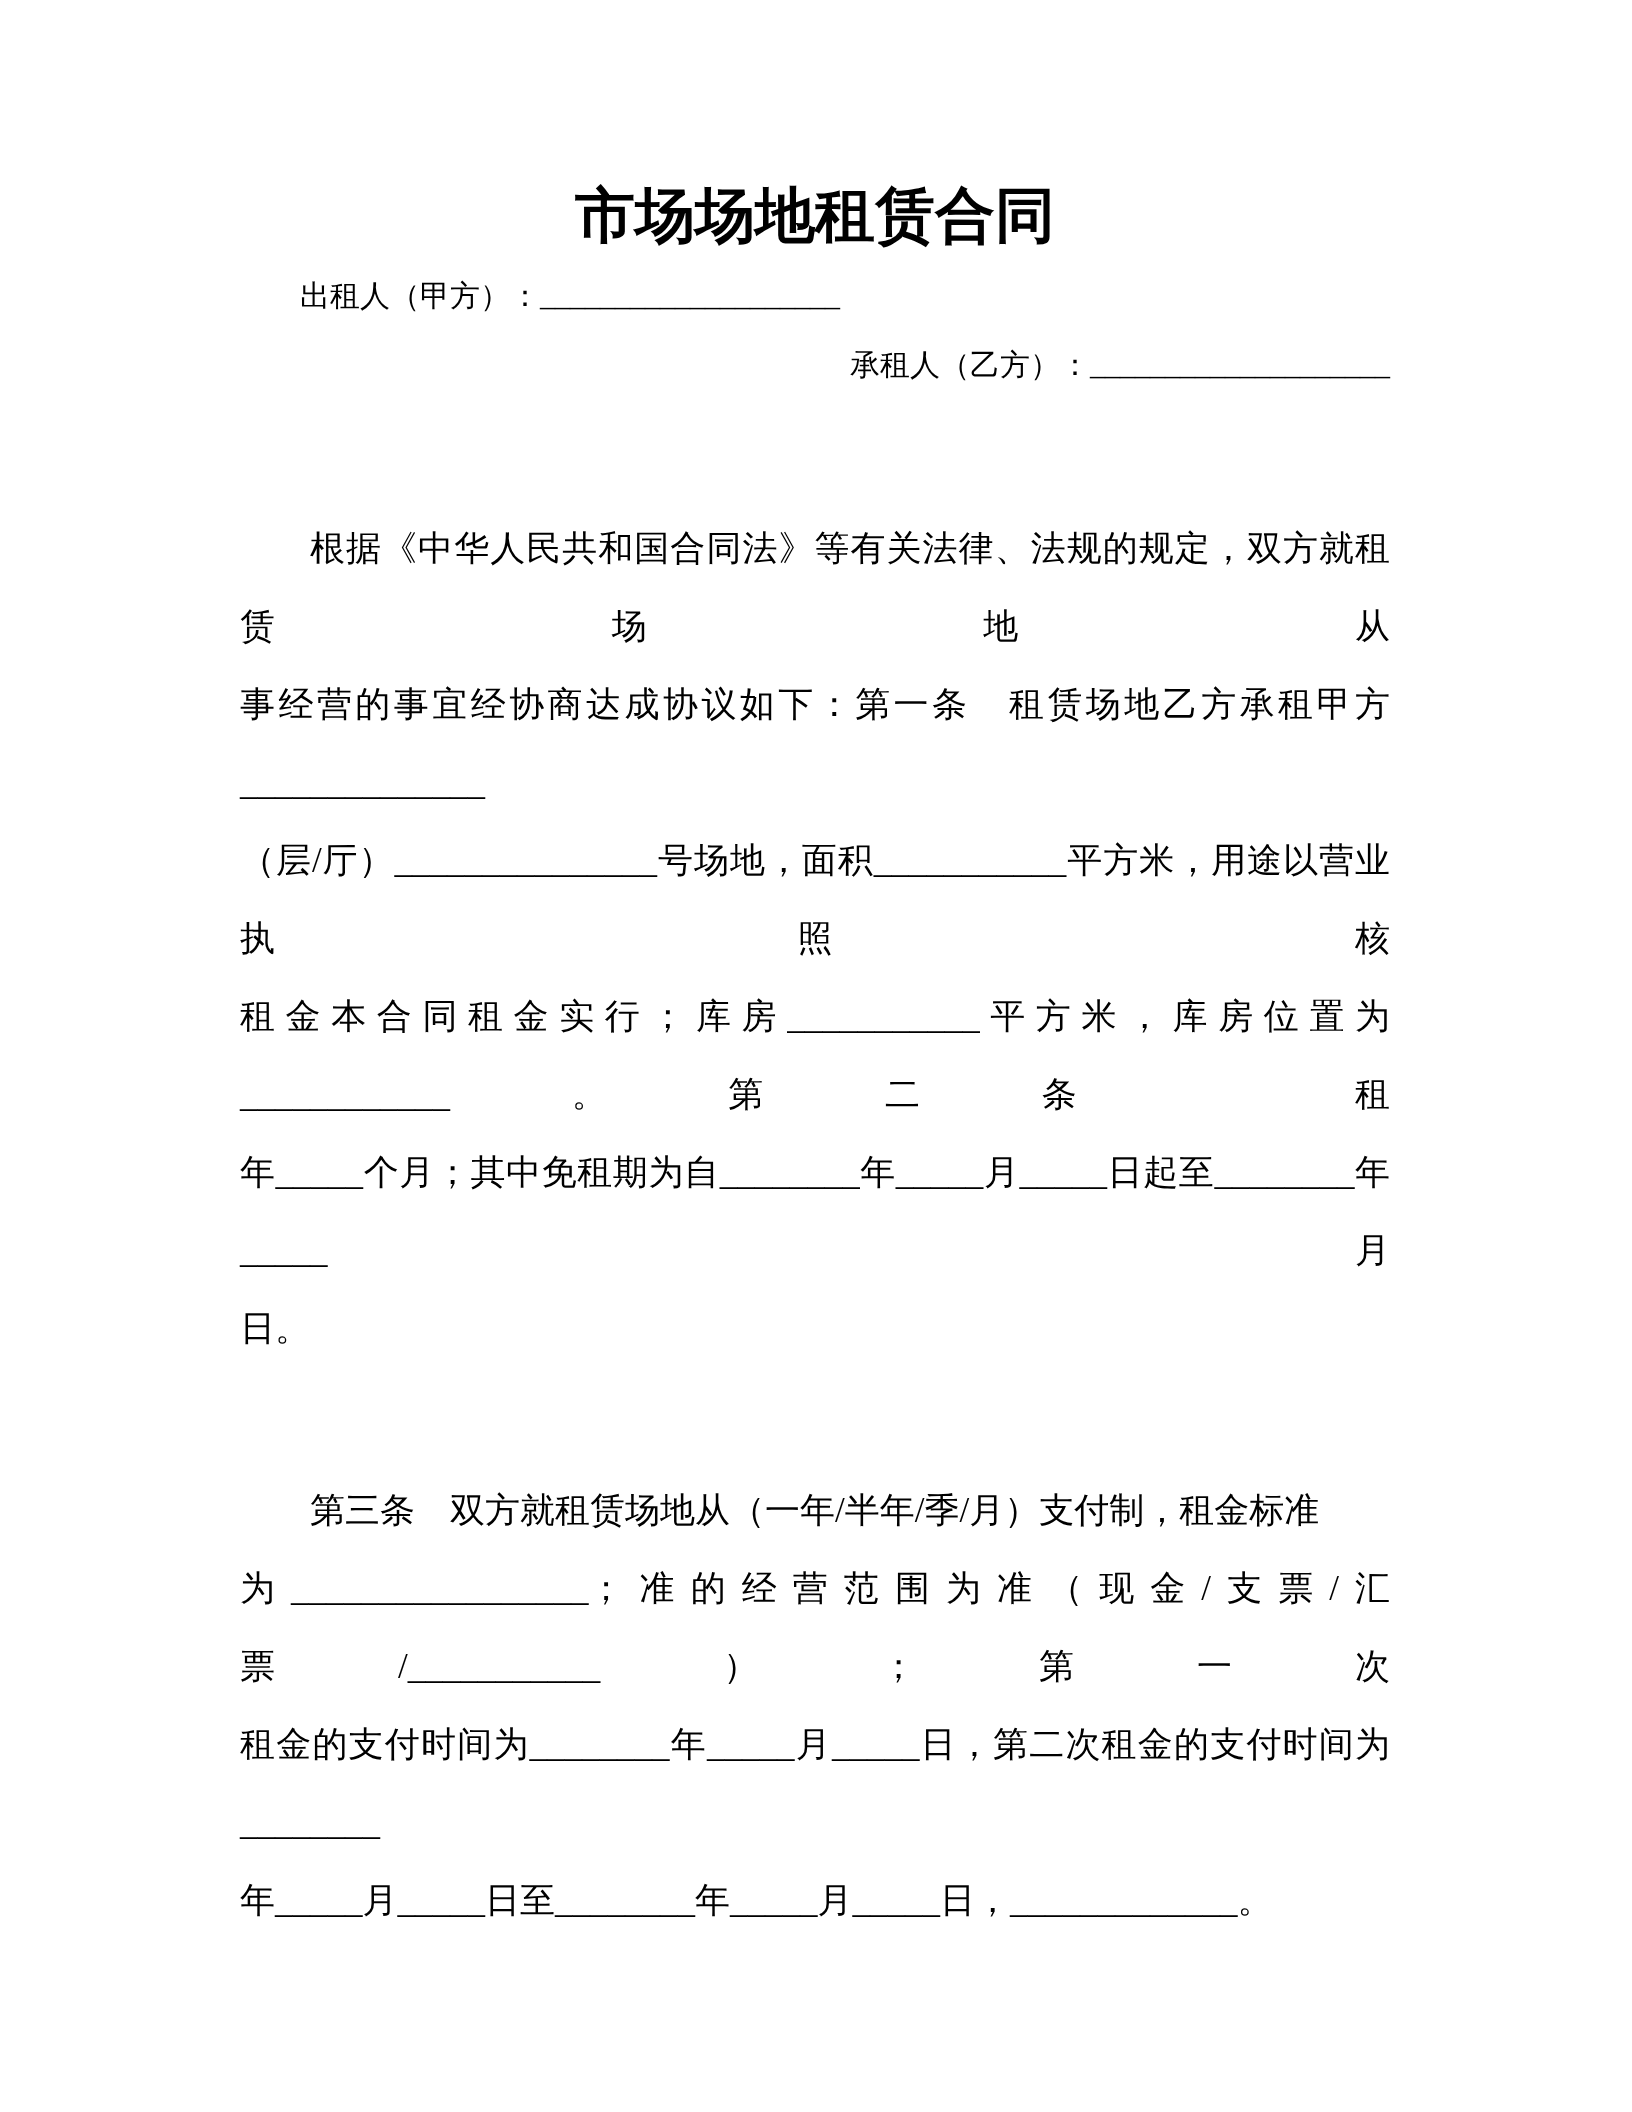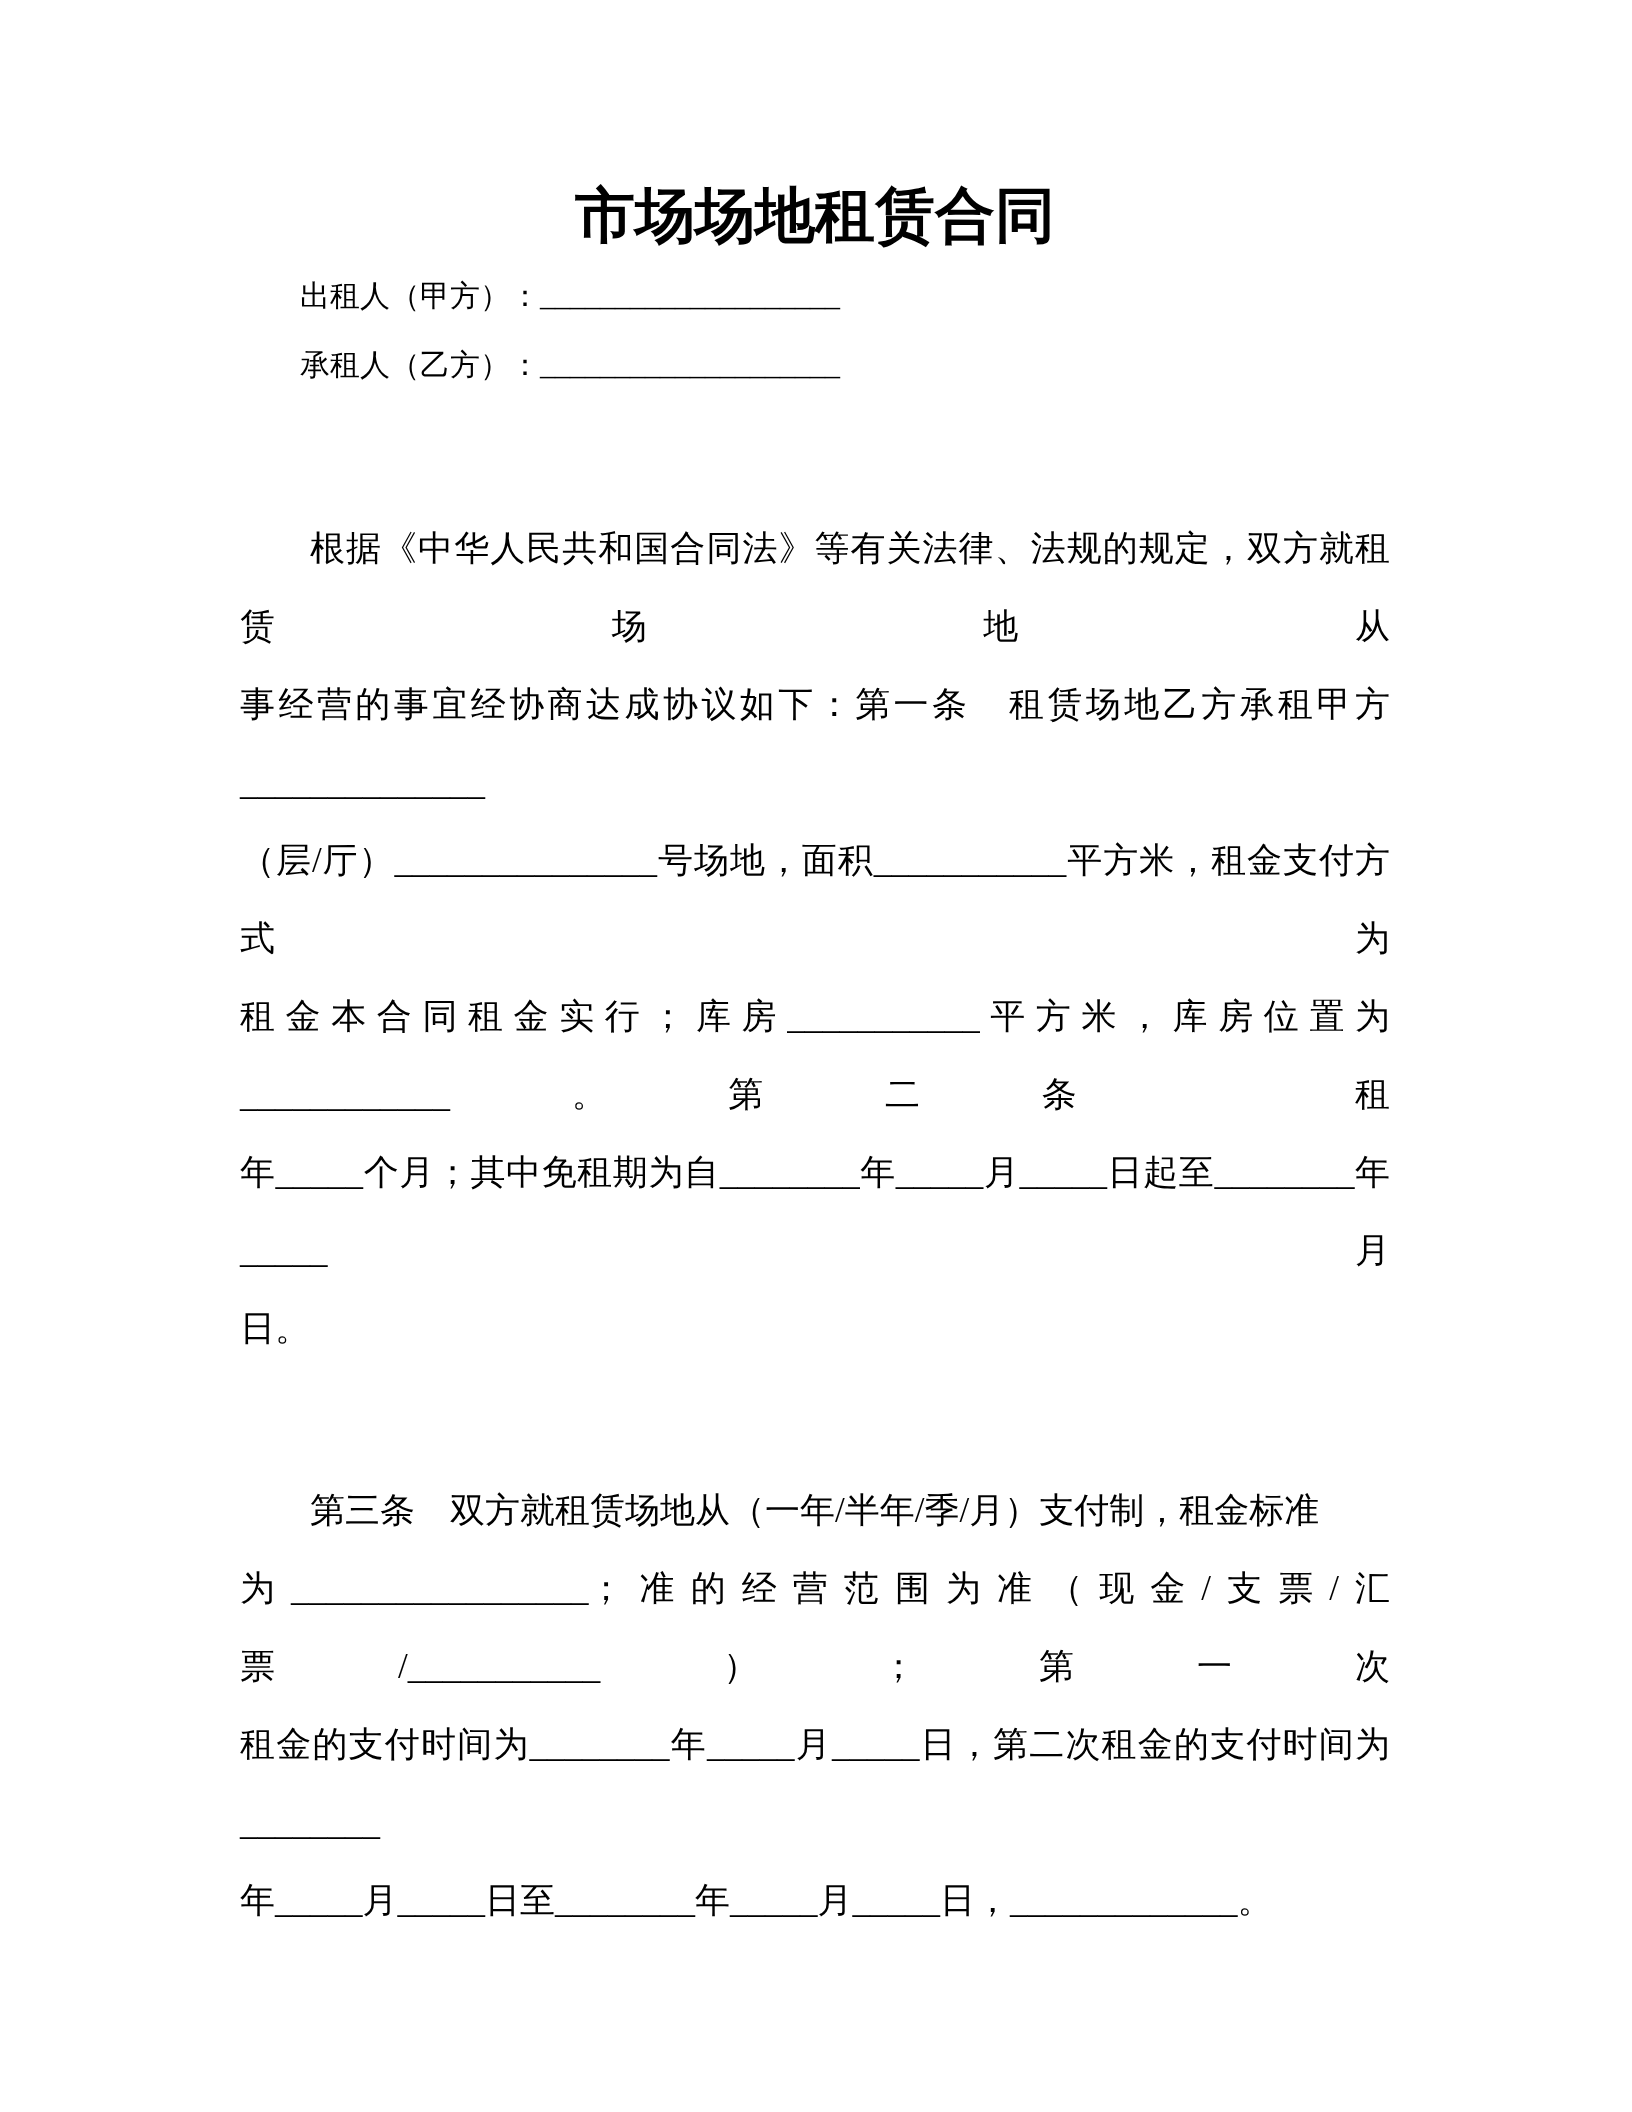--- a/index.html
+++ b/index.html
@@ -25,21 +25,21 @@
     line-height: 66px;
     text-align: center;
     white-space: nowrap;
   }
   .party-line {
     font-size: 30px;
     line-height: 45px;
     white-space: nowrap;
   }
   .party-1 { margin-top: 250px; }
-  .party-2 { margin-top: 115px; }
+  .party-2 { margin-top: 115px; text-align: right; }
   .indent { text-indent: 2em; margin-top: 24px; }
   .para { font-size: 35px; }
   .para .line {
     line-height: 78px;
     text-align: left;
   }
   .para .line.fill {
     text-align: justify;
     text-align-last: justify;
   }
@@ -54,21 +54,21 @@
 
   <div class="doc-title">市场场地租赁合同</div>
 
   <div class="party-line party-1 indent"><span>出租人（甲方）：</span><span class="blank">____________________</span></div>
 
   <div class="party-line party-2 indent"><span>承租人（乙方）：</span><span class="blank">____________________</span></div>
 
   <div class="para para-0">
       <div class="line fill indent">根据《中华人民共和国合同法》等有关法律、法规的规定，双方就租赁场地从</div>
       <div class="line fill">事经营的事宜经协商达成协议如下：第一条　租赁场地乙方承租甲方______________</div>
-      <div class="line fill">（层/厅）_______________号场地，面积___________平方米，租金支付方式为</div>
+      <div class="line fill">（层/厅）_______________号场地，面积___________平方米，用途以营业执照核</div>
       <div class="line fill">租金本合同租金实行；库房___________平方米，库房位置为____________。第二条　租</div>
       <div class="line fill">年_____个月；其中免租期为自________年_____月_____日起至________年_____月</div>
       <div class="line">日。</div>
     </div>
 
   <div class="para para-1">
       <div class="line indent">第三条　双方就租赁场地从（一年/半年/季/月）支付制，租金标准</div>
       <div class="line fill">为_________________；准的经营范围为准（现金/支票/汇票/___________）；第一次</div>
       <div class="line fill">租金的支付时间为________年_____月_____日，第二次租金的支付时间为________</div>
       <div class="line">年_____月_____日至________年_____月_____日，_____________。</div>

